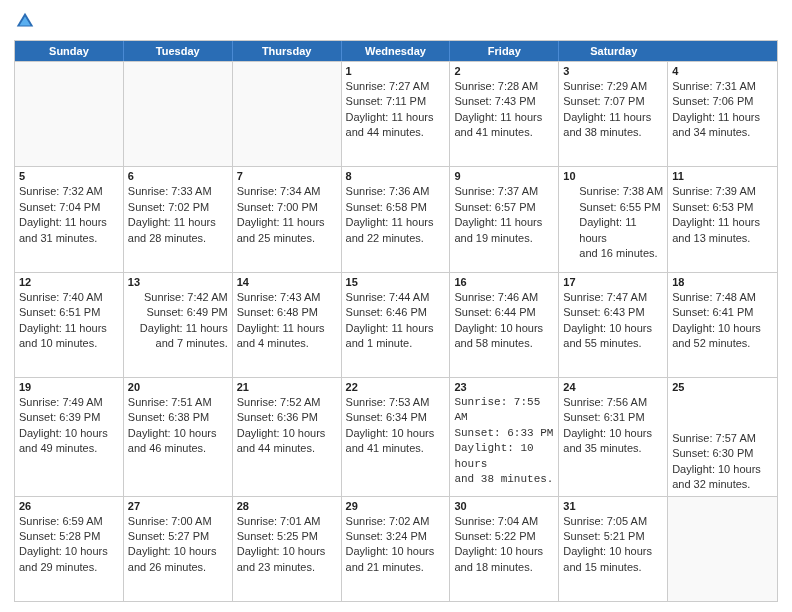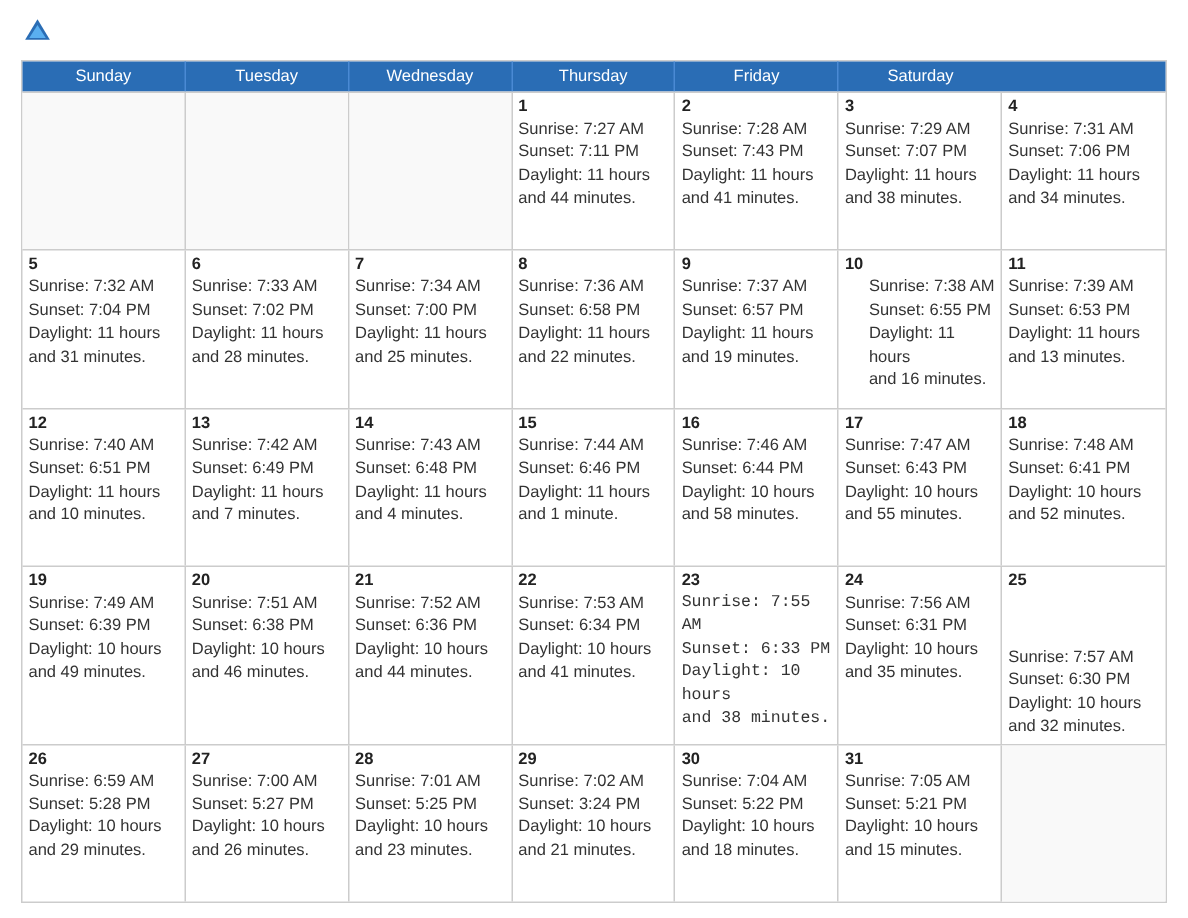--- a/index.html
+++ b/index.html
@@ -66,21 +66,21 @@
       border: 1px solid #ccc;
     }
     .cal-header {
       display: grid;
       grid-template-columns: repeat(7, 1fr);
       background: #2a6db5;
     }
     .cal-header-cell {
       color: #fff;
       font-size: 11px;
-      font-weight: normal;
+      font-weight: bold;
       text-align: center;
       padding: 4px 2px;
       border-right: 1px solid #4a8ad4;
     }
     .cal-header-cell:last-child { border-right: none; }
     .cal-body {
       flex: 1;
       display: flex;
       flex-direction: column;
     }
@@ -130,22 +130,22 @@
     </div>
     <div class="title-block">
       <div class="month-title"></div>
       <div class="subtitle"></div>
     </div>
   </div>
   <div class="calendar">
     <div class="cal-header">
     <div class="cal-header-cell">Sunday</div>
         <div class="cal-header-cell">Tuesday</div>
+        <div class="cal-header-cell">Thursday</div>
         <div class="cal-header-cell">Wednesday</div>
-        <div class="cal-header-cell">Thursday</div>
         <div class="cal-header-cell">Friday</div>
         <div class="cal-header-cell">Saturday</div>
       </div>
     <div class="cal-body">
     <div class="cal-row">
           <div class="cal-cell empty"></div>
           <div class="cal-cell empty"></div>
           <div class="cal-cell empty"></div>
           <div class="cal-cell">
             <div class="cell-day">1</div>
@@ -230,21 +230,21 @@
         <div class="cal-row">
           <div class="cal-cell">
             <div class="cell-day">12</div>
             <div class="cell-info" style="white-space: pre-line;">Sunrise: 7:40 AM
 Sunset: 6:51 PM
 Daylight: 11 hours
 and 10 minutes.</div>
           </div>
           <div class="cal-cell">
             <div class="cell-day">13</div>
-            <div class="cell-info" style="white-space: pre-line;">Sunrise: 7:42 AM
+            <div class="cell-info" style="white-space: pre-line; text-align: right;">Sunrise: 7:42 AM
 Sunset: 6:49 PM
 Daylight: 11 hours
 and 7 minutes.</div>
           </div>
           <div class="cal-cell">
             <div class="cell-day">14</div>
             <div class="cell-info" style="white-space: pre-line;">Sunrise: 7:43 AM
 Sunset: 6:48 PM
 Daylight: 11 hours
 and 4 minutes.</div>

